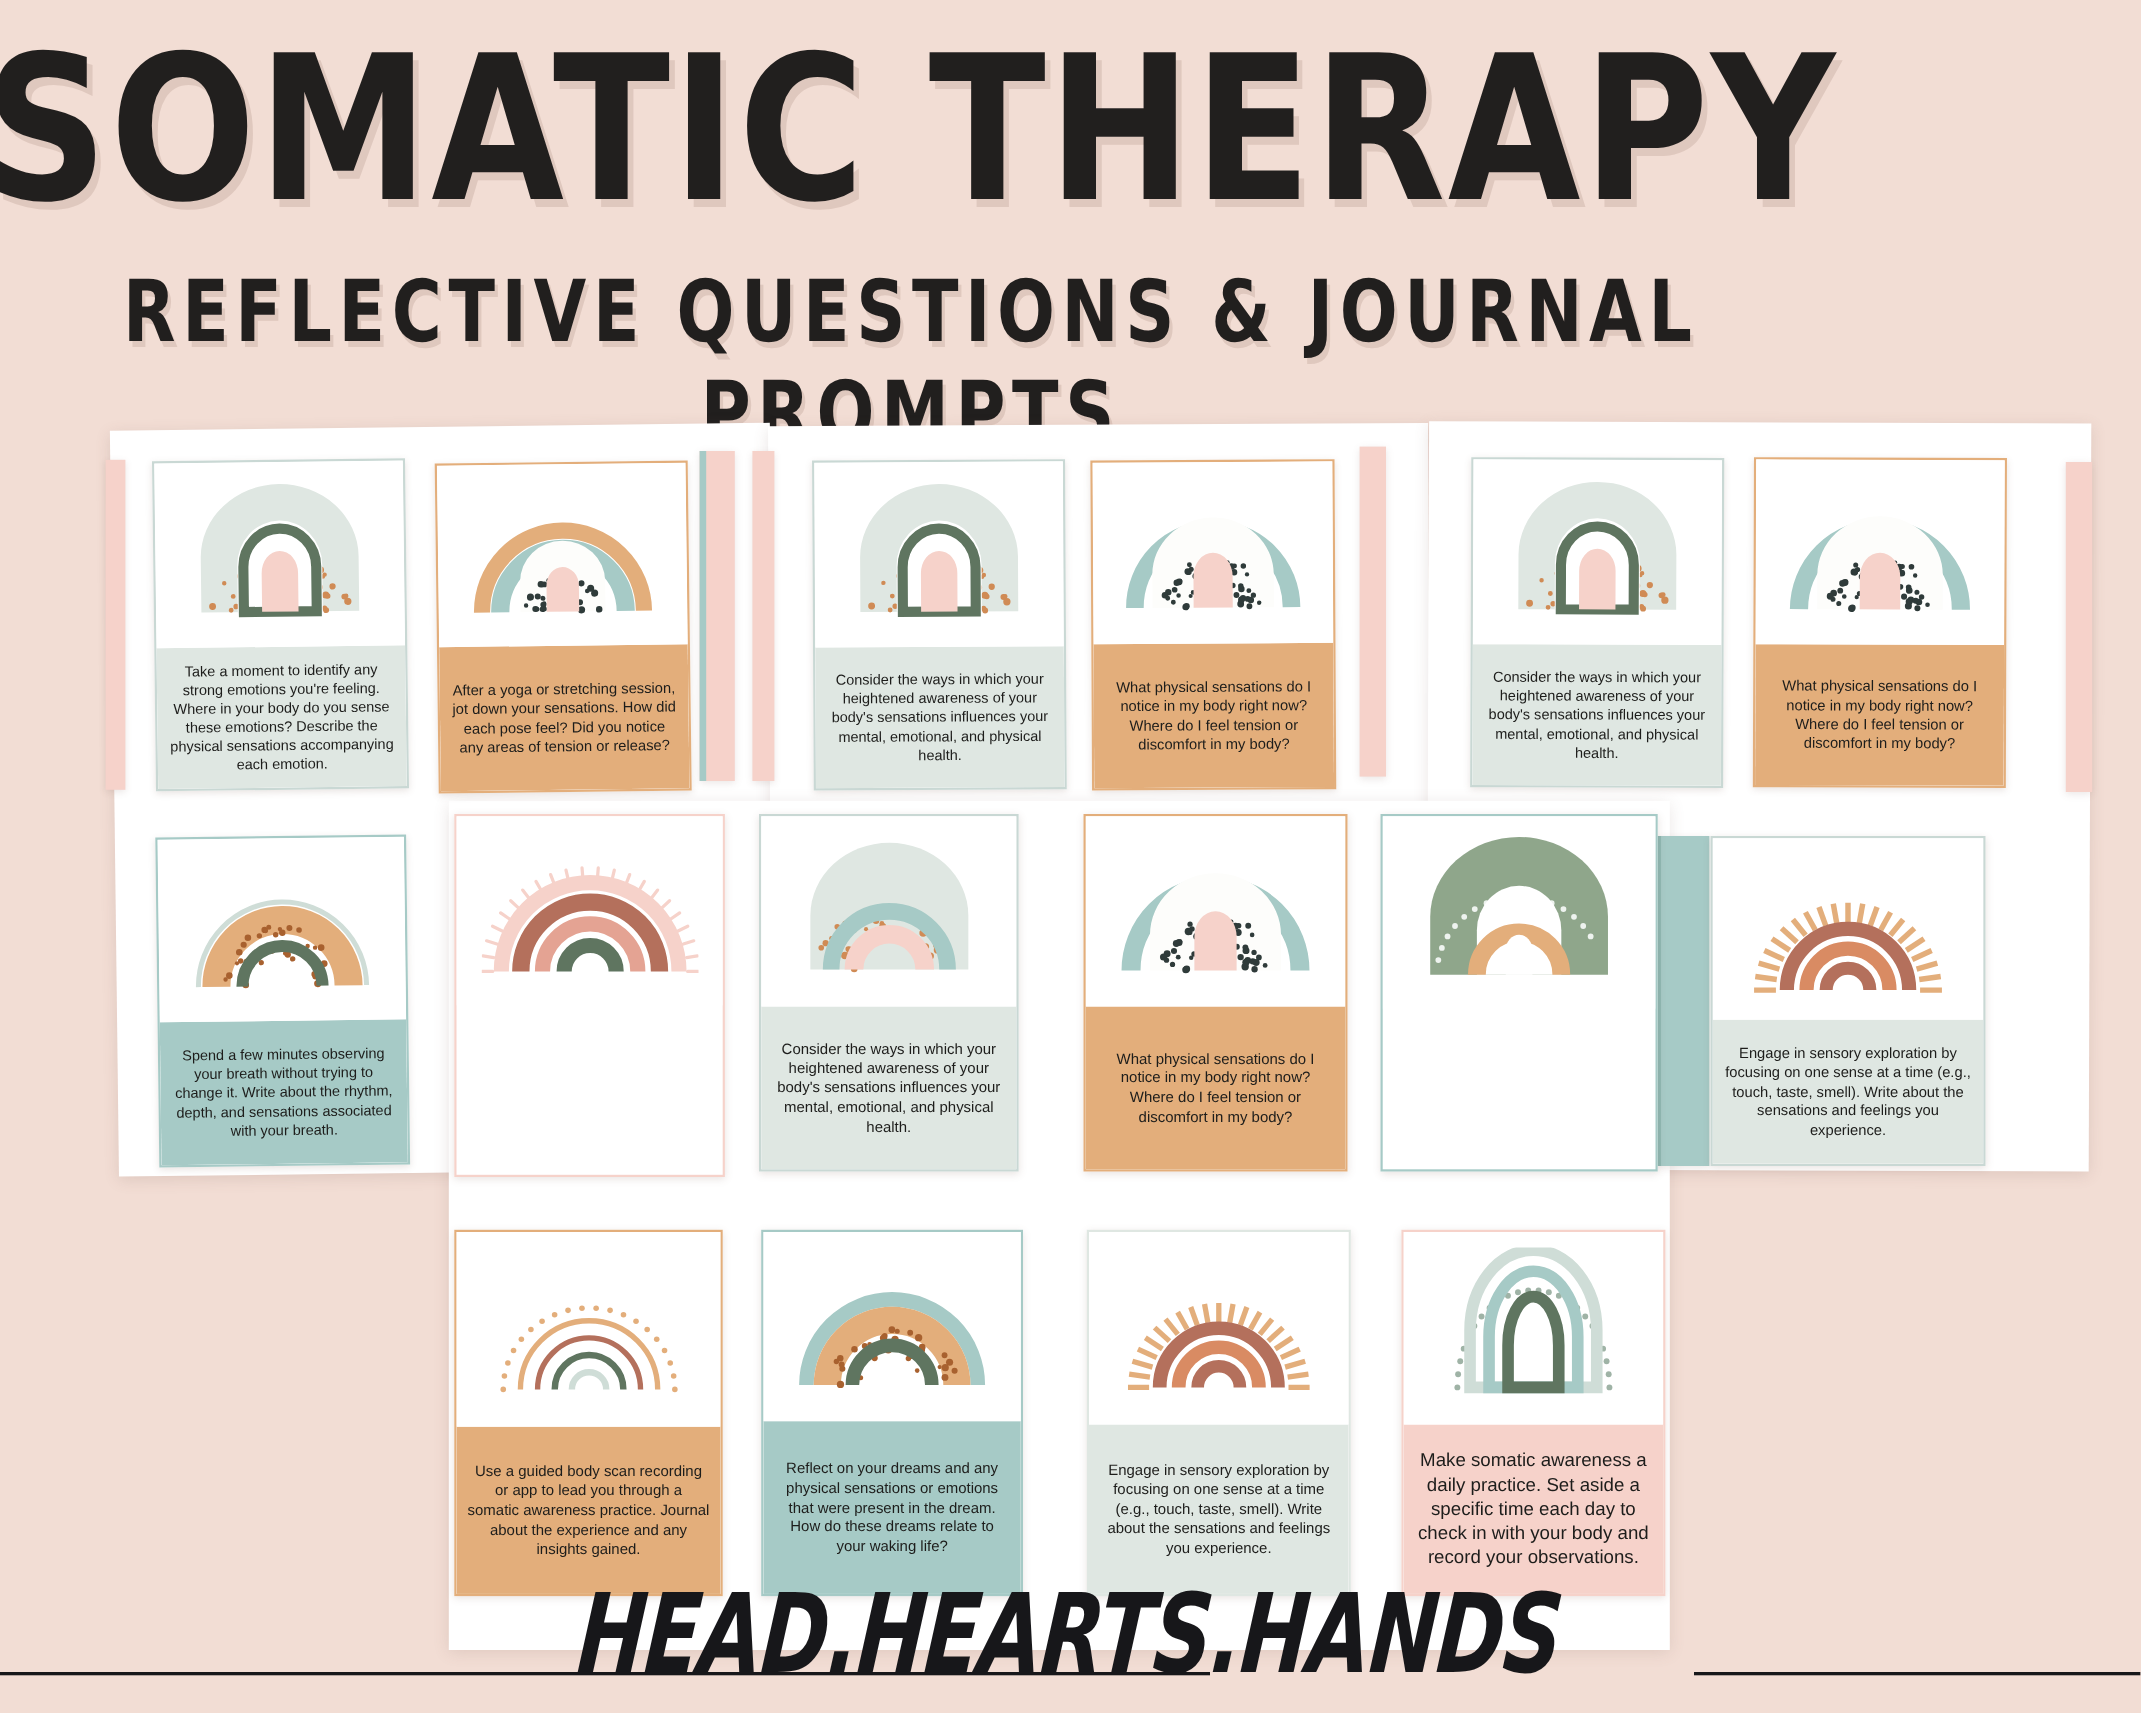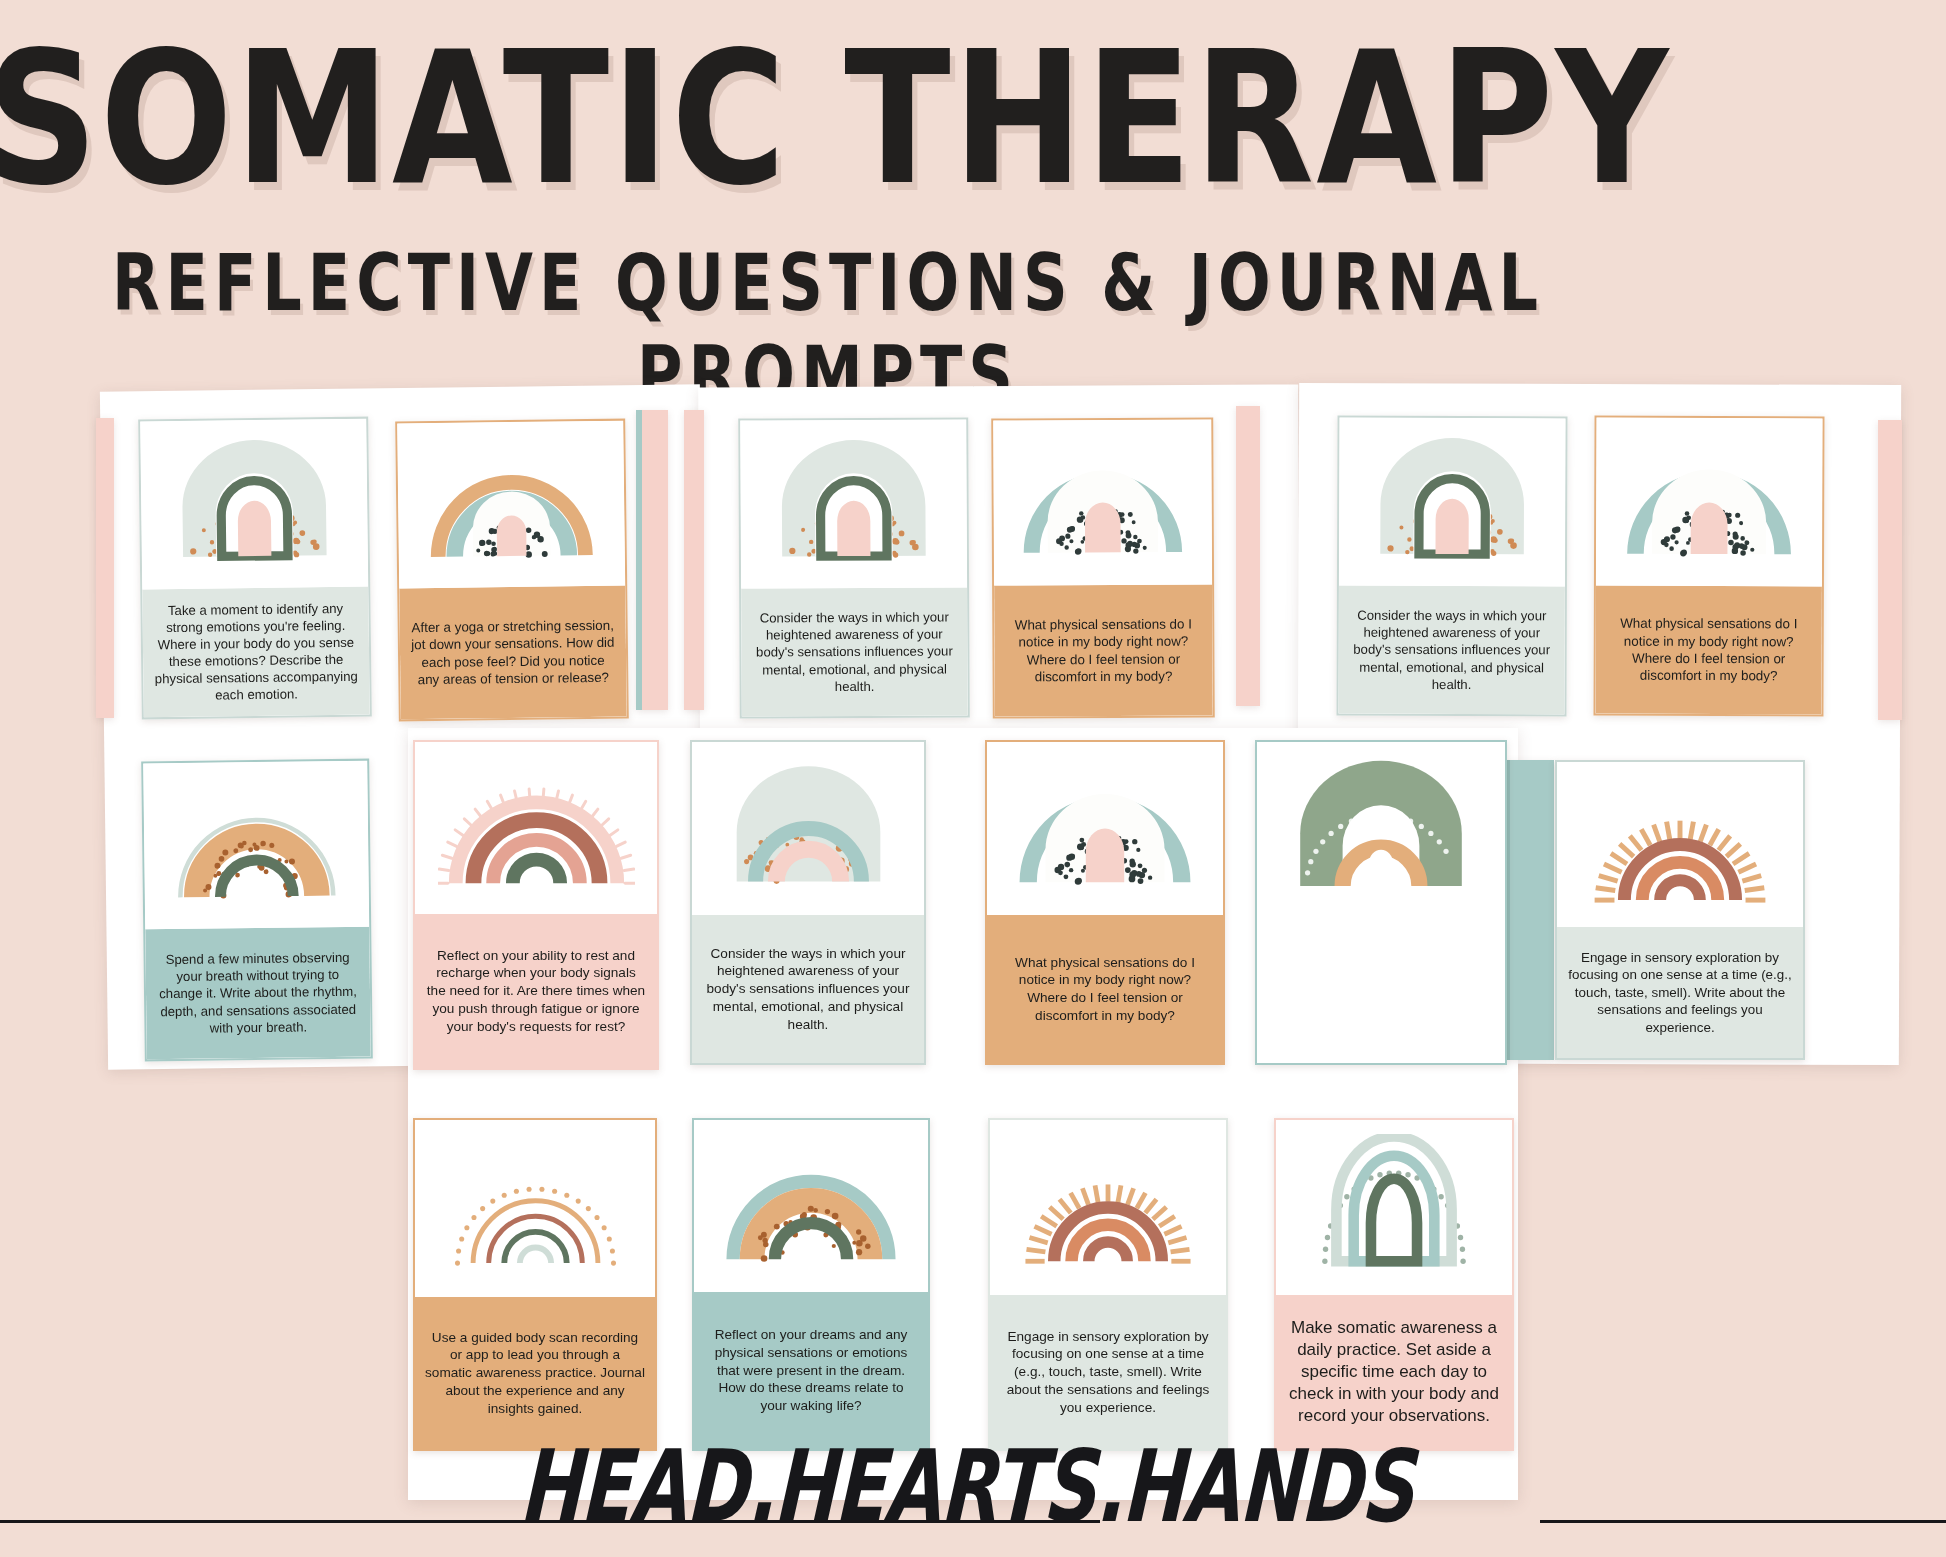--- a/index.html
+++ b/index.html
@@ -514,23 +514,20 @@
           <line x1="181.1" y1="88.7" x2="190.1" y2="84.3" stroke="#f6d2ca" stroke-width="3" stroke-linecap="round"></line>
           <line x1="186.0" y1="100.7" x2="195.6" y2="97.7" stroke="#f6d2ca" stroke-width="3" stroke-linecap="round"></line>
           <line x1="189.0" y1="113.2" x2="198.9" y2="111.7" stroke="#f6d2ca" stroke-width="3" stroke-linecap="round"></line>
           <line x1="190.0" y1="126.0" x2="200.0" y2="126.0" stroke="#f6d2ca" stroke-width="3" stroke-linecap="round"></line>
    <path d="M 18 126 A 82 82 0 0 1 182 126" fill="none" stroke="#f6d2ca" stroke-width="14" stroke-linecap="butt"></path>
    <path d="M 36 126 A 64 64 0 0 1 164 126" fill="none" stroke="#b4705c" stroke-width="16" stroke-linecap="butt"></path>
    <path d="M 56 126 A 44 44 0 0 1 144 126" fill="none" stroke="#e4a393" stroke-width="14" stroke-linecap="butt"></path>
    <path d="M 76 126 A 24 24 0 0 1 124 126" fill="none" stroke="#5f7560" stroke-width="14" stroke-linecap="butt"></path>
  </svg>
       </div>
-      <div class="cap" style="background: rgb(246, 210, 202); font-size: 13.6px;">
-        <span>Reflect on your ability to rest and recharge when your body signals the need for it. Are there times when you push through fatigue or ignore your body's requests for rest?</span>
-      </div>
     </div>
     <div class="card" style="left: 690px; top: 740px; width: 236px; height: 325px; transform: rotate(0deg); border: 2px solid rgb(201, 216, 212); box-sizing: border-box;">
       <div class="art" style="height: 173px;">
         <svg width="189" height="145" viewBox="0 0 200 140">
    <path d="M24 126 L24 74 A76 70 0 0 1 176 74 L176 126 Z" fill="#dfe7e2"></path>
    <circle cx="46.0" cy="121.3" r="3.1" fill="#d08b55"></circle>
           <circle cx="47.0" cy="97.1" r="2.4" fill="#d08b55"></circle>
           <circle cx="109.1" cy="91.4" r="2.4" fill="#d08b55"></circle>
           <circle cx="134.8" cy="104.3" r="3.5" fill="#d08b55"></circle>
           <circle cx="93.6" cy="84.7" r="3.4" fill="#d08b55"></circle>

